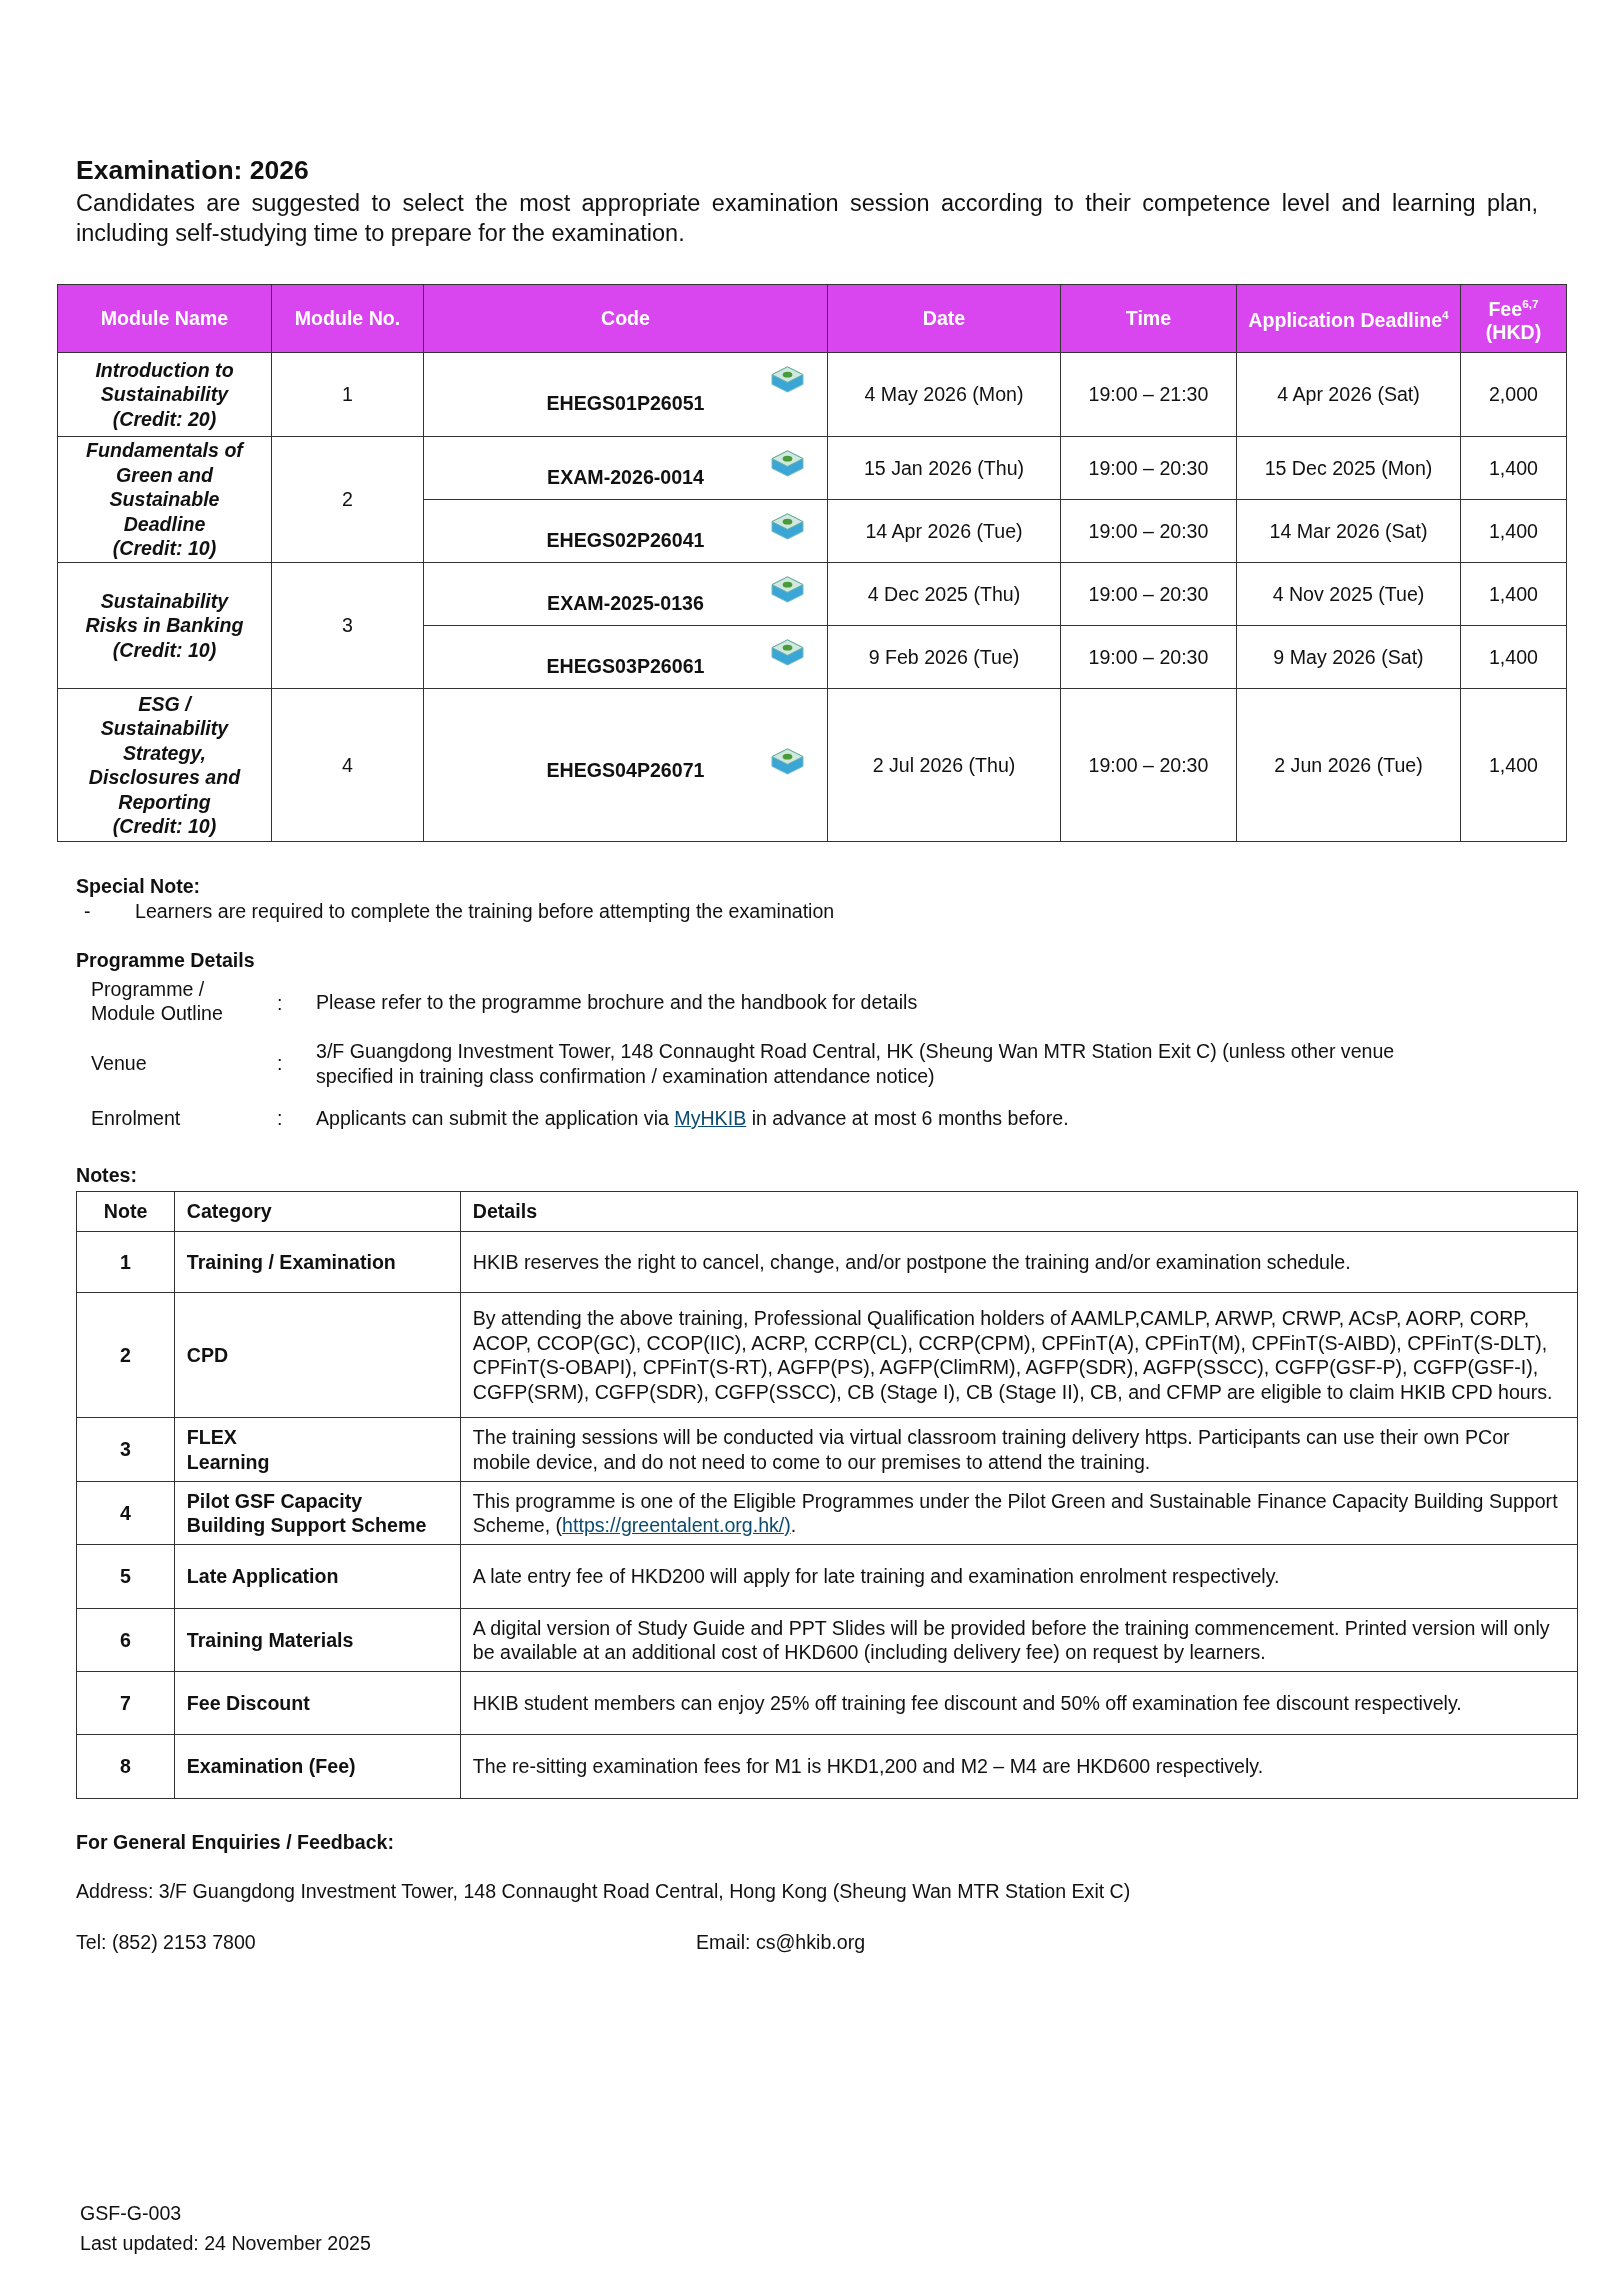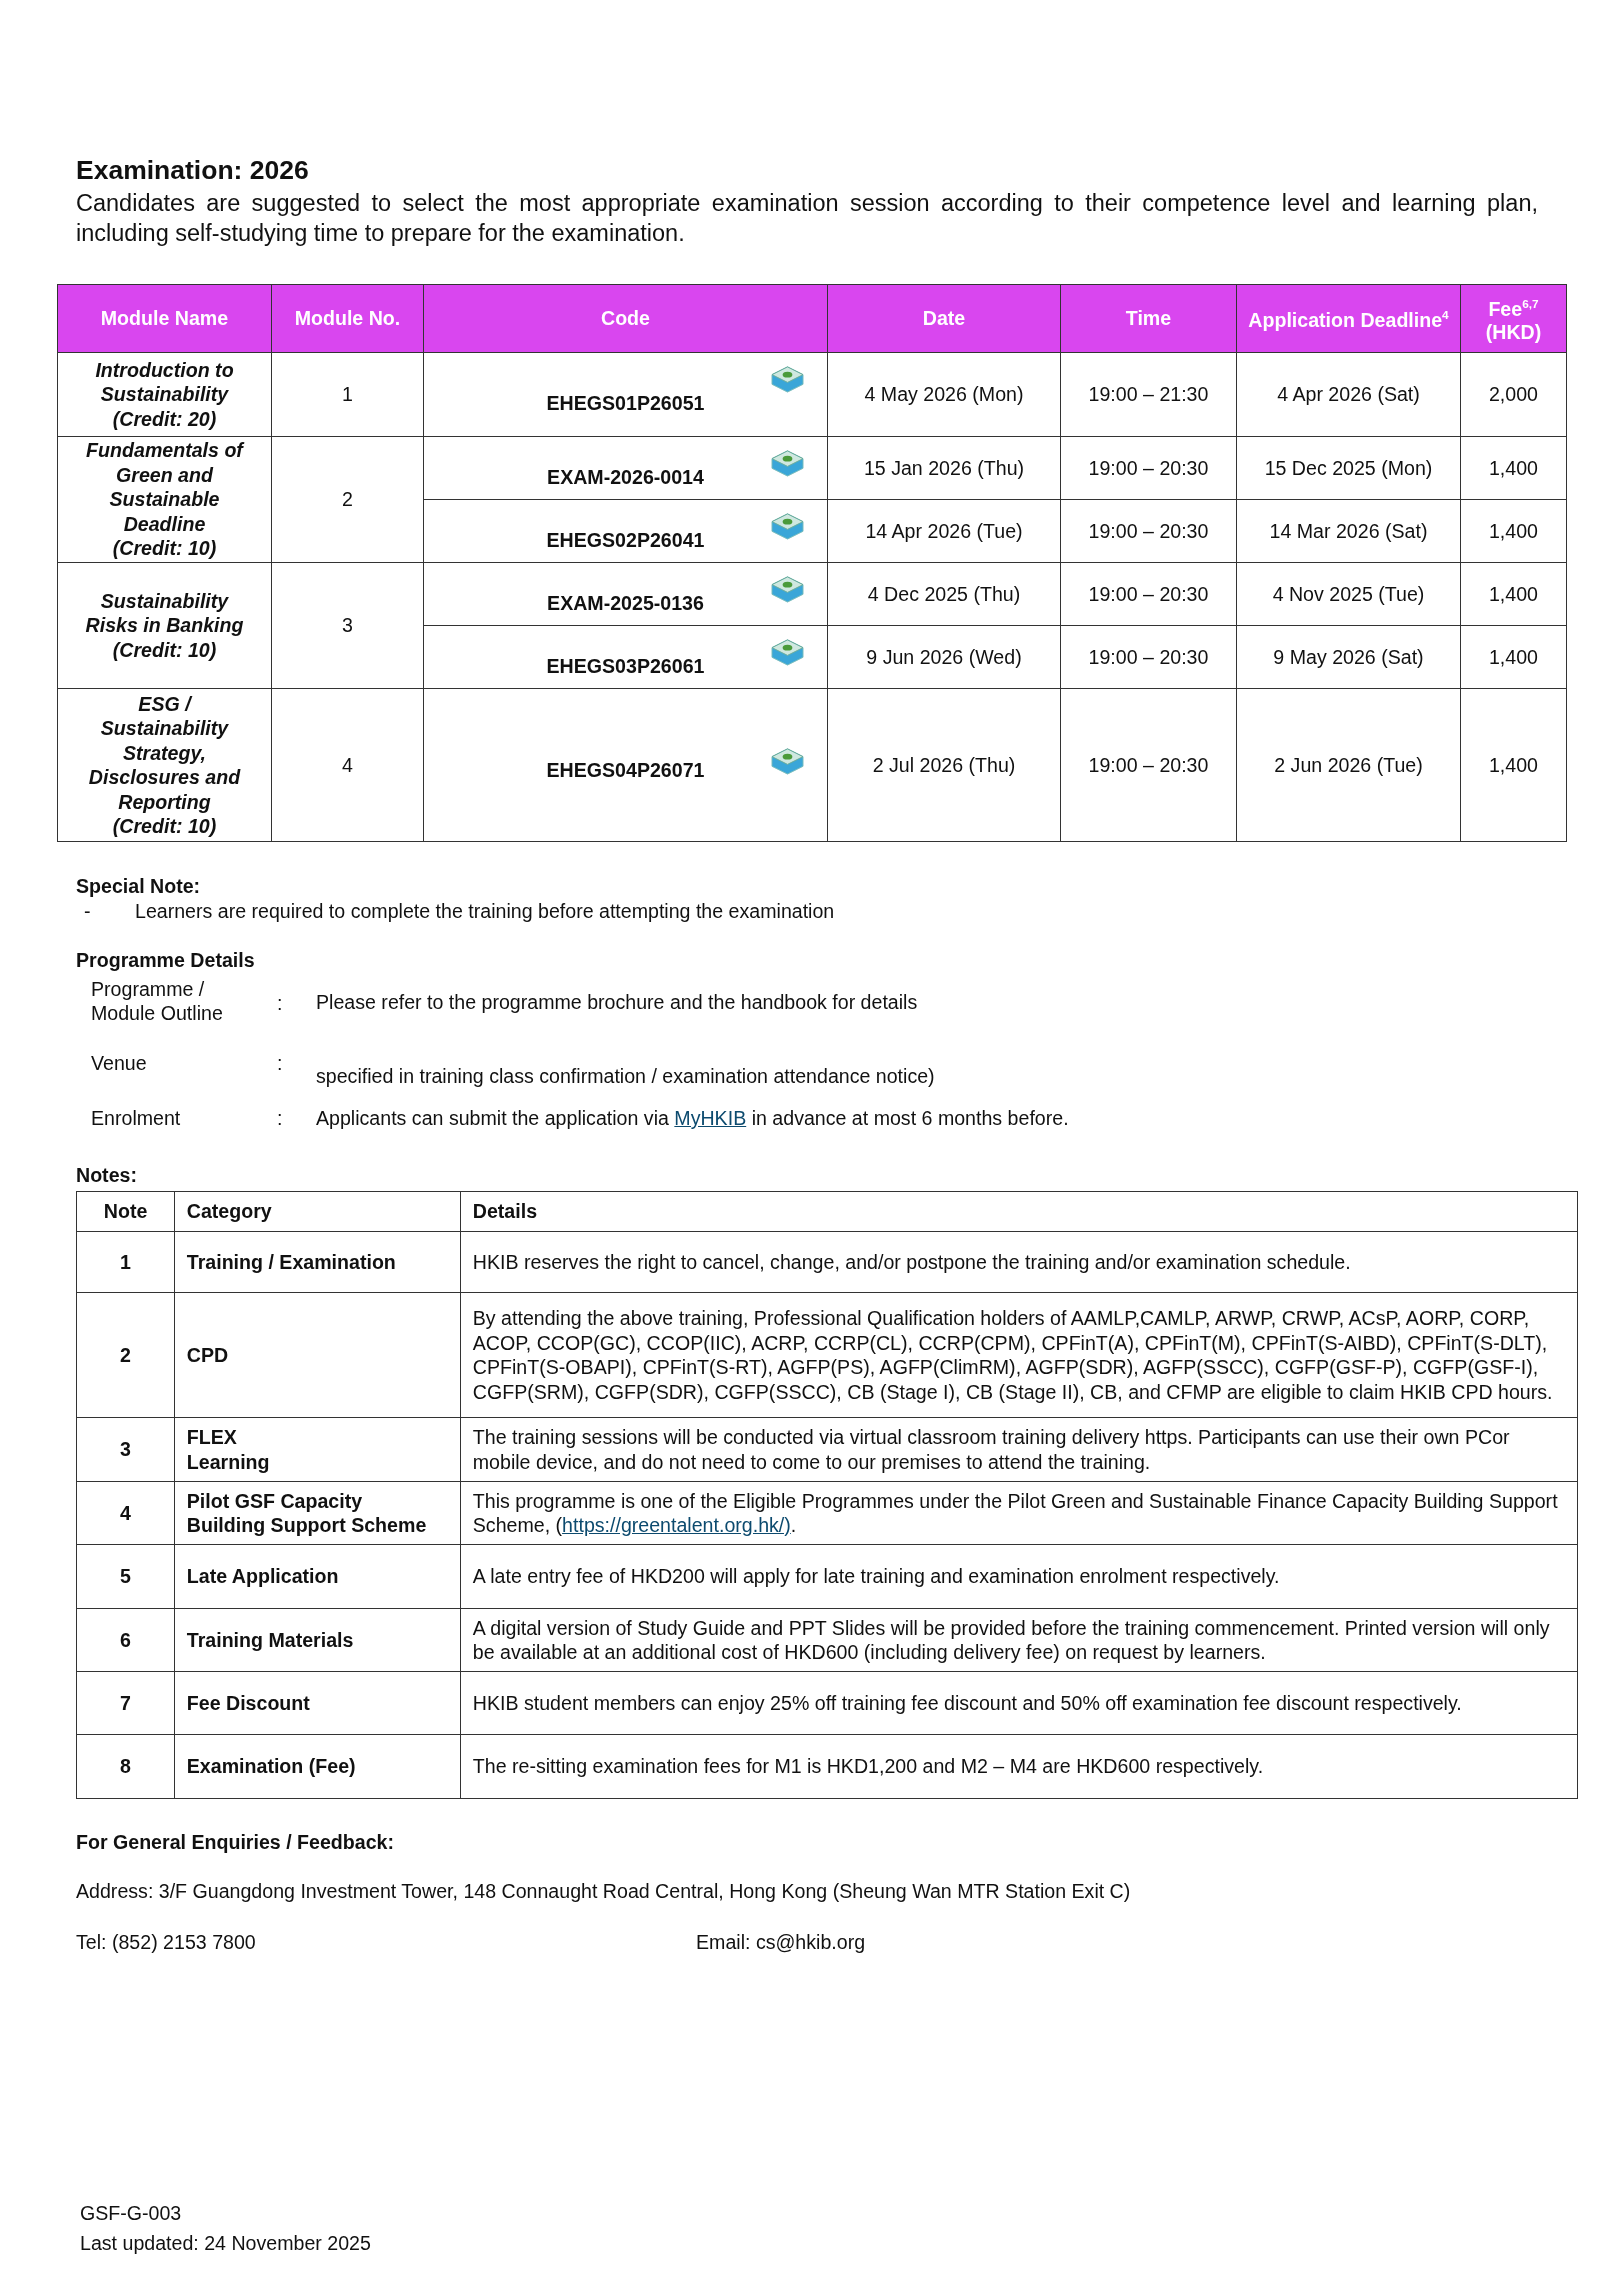--- a/index.html
+++ b/index.html
@@ -134,21 +134,21 @@
     </tr>
     <tr style="height:63px">
       <td class="code">
         <span class="code-text">EHEGS03P26061</span>
         <svg class="book-icon" viewBox="0 0 40 32">
             <path d="M4 12 L20 4 L36 12 L36 22 L20 30 L4 22 Z" fill="#3aa6d8" stroke="#7bb" stroke-width="1"></path>
             <path d="M4 12 L20 4 L36 12 L20 20 Z" fill="#cfe8e0" stroke="#6a9" stroke-width="1"></path>
             <ellipse cx="20" cy="12" rx="5" ry="3" fill="#4a9a3a"></ellipse>
           </svg>
       </td>
-      <td>9 Jun 2026 (Wed)</td>
+      <td>9 Feb 2026 (Tue)</td>
       <td>19:00 – 20:30</td>
       <td>9 May 2026 (Sat)</td>
       <td>1,400</td>
     </tr>
 
     <tr style="height:153px">
       <td class="modname">
         <span>ESG /</span><br><span>Sustainability</span><br><span>Strategy,</span><br><span>Disclosures and</span><br><span>Reporting</span><br><span>(Credit: 10)</span>
       </td>
       <td>4</td>
@@ -173,21 +173,21 @@
 <div class="abs txt" style="left:135px; top:900px;">Learners are required to complete the training before attempting the examination</div>
 
 <div class="abs section-h" style="left:76px; top:949px;">Programme Details</div>
 
 <div class="pd-label" style="left:91px; top:978px;"><span>Programme  /</span><br><span>Module Outline</span></div>
 <div class="pd-colon" style="left:277px; top:992px;">:</div>
 <div class="pd-value" style="left:316px; top:990px;">Please refer to the programme brochure and the handbook for details</div>
 
 <div class="pd-label" style="left:91px; top:1052px;">Venue</div>
 <div class="pd-colon" style="left:277px; top:1052px;">:</div>
-<div class="pd-value" style="left:316px; top:1039px;"><br><span>specified in training class confirmation / examination attendance notice)</span></div>
+<div class="pd-value" style="left:316px; top:1039px;"><span>3/F Guangdong Investment Tower, 148 Connaught Road Central, HK (Sheung Wan MTR Station Exit C) (unless other venue</span><br><span>specified in training class confirmation / examination attendance notice)</span></div>
 
 <div class="pd-label" style="left:91px; top:1107px;">Enrolment</div>
 <div class="pd-colon" style="left:277px; top:1107px;">:</div>
 <div class="pd-value" style="left:316px; top:1106px;"><span>Applicants can submit the application via </span><a class="link">MyHKIB</a><span> in advance at most 6 months before.</span></div>
 
 <div class="abs section-h" style="left:76px; top:1164px;">Notes:</div>
 <table class="notes-table">
   <colgroup>
       <col style="width:98px">
       <col style="width:286px">

